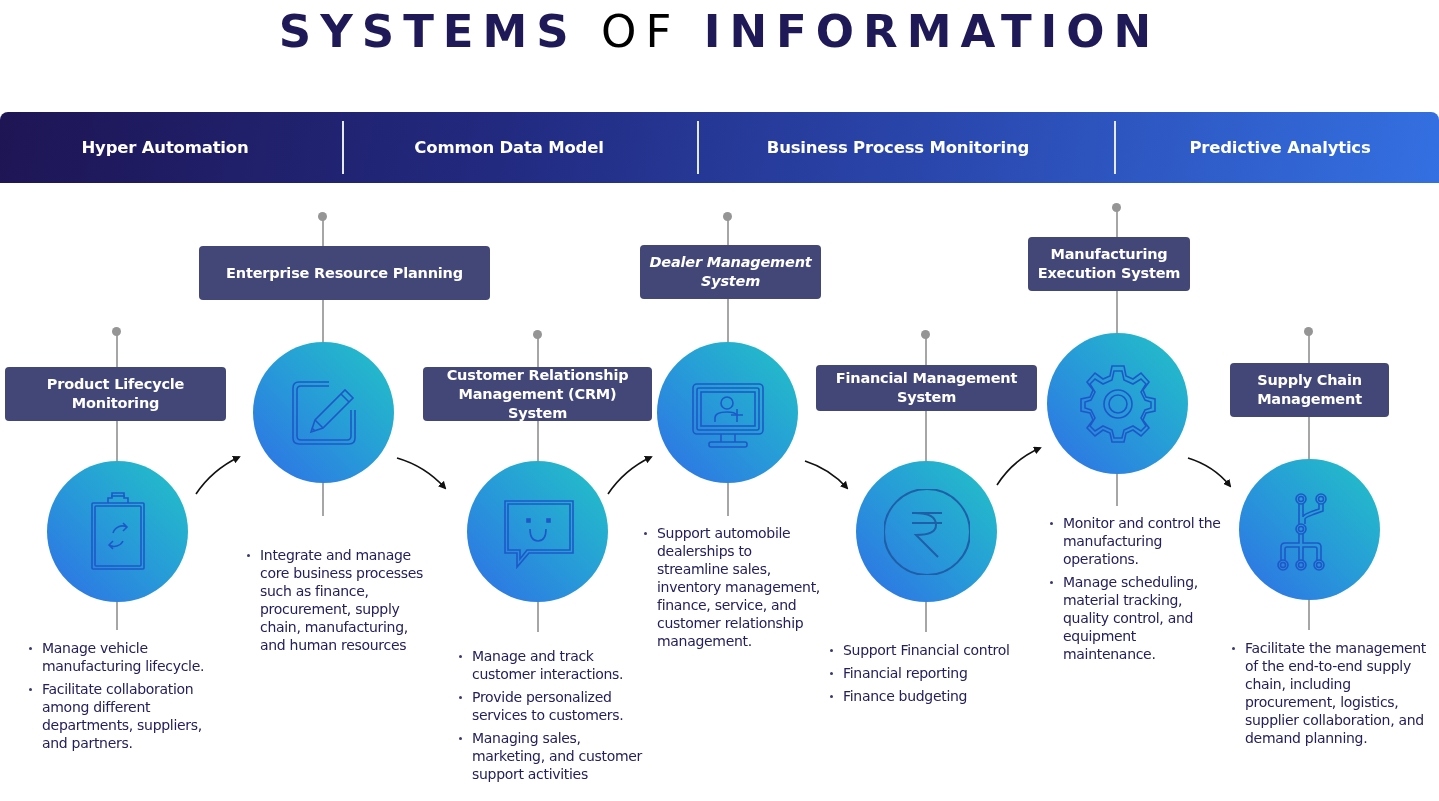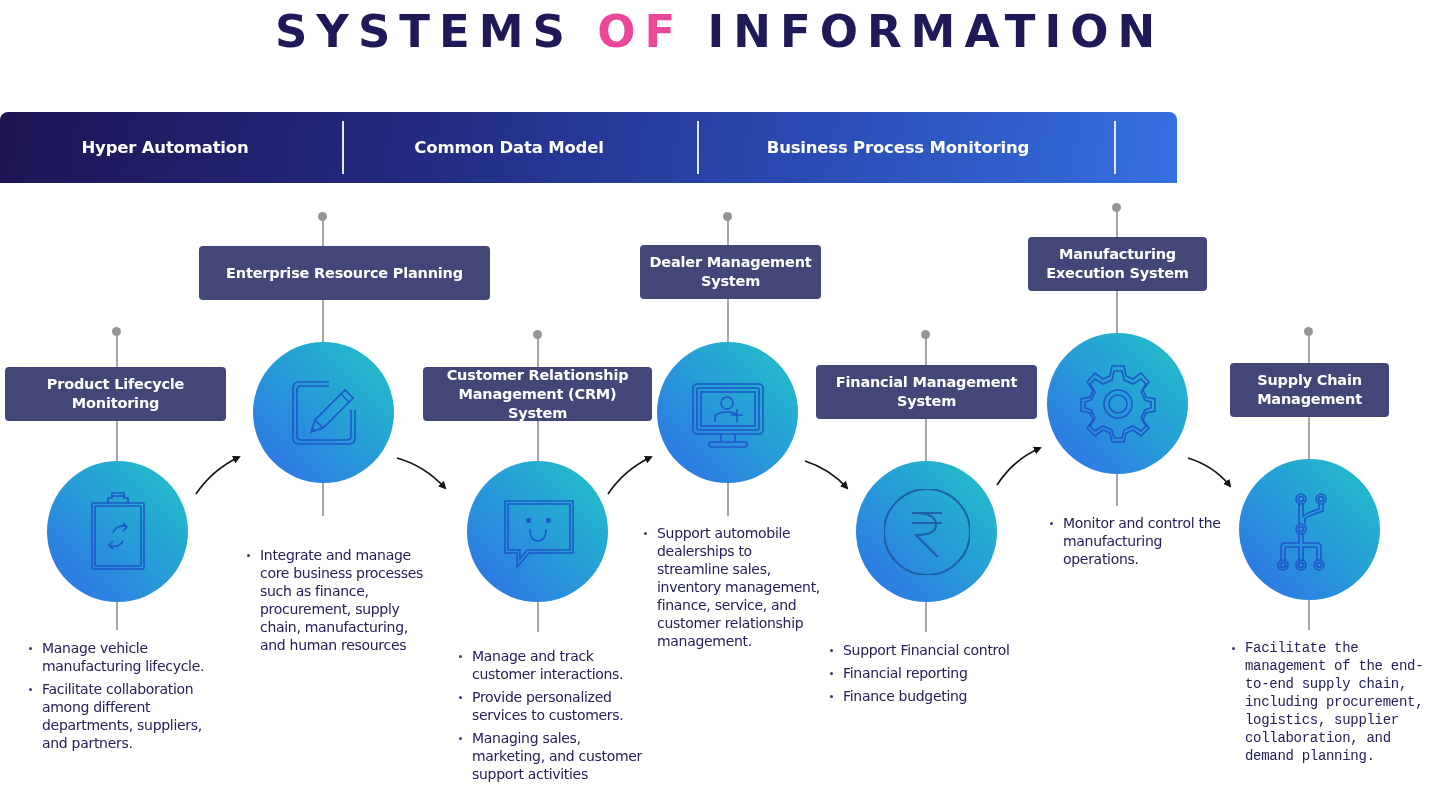--- a/index.html
+++ b/index.html
@@ -5,24 +5,24 @@
   * { box-sizing: border-box; margin: 0; padding: 0; }
   html, body { width: 1439px; height: 801px; background: #ffffff; overflow: hidden; }
   body { position: relative; font-family: "DejaVu Sans", "Liberation Sans", sans-serif; color: #24215a; }
 
   .title {
     position: absolute; left: 0; top: 6px; width: 1439px; text-align: center;
     font-size: 45px; letter-spacing: 9px; color: #1f1a57; line-height: 52px;
     font-family: "DejaVu Sans", sans-serif;
   }
   .title .b { font-weight: bold; }
-  .title .l { font-weight: bold; color: #ec4899; }
+  .title .l { font-weight: normal; color: #000000; }
 
   .band {
-    position: absolute; left: 0; top: 112px; width: 1177px; height: 71px;
+    position: absolute; left: 0; top: 112px; width: 1439px; height: 71px;
     border-radius: 8px 8px 0 0;
     background: linear-gradient(100deg, #1e1554 0%, #222a80 35%, #2a47ad 65%, #3470e2 100%);
     display: flex; align-items: center;
   }
   .band-item {
     position: absolute; top: 0; height: 71px; display: flex; align-items: center; justify-content: center;
     color: #ffffff; font-weight: bold; font-size: 16.5px; font-family: "DejaVu Sans", sans-serif;
     letter-spacing: -0.2px;
   }
   .band-div { position: absolute; top: 9px; width: 2px; height: 53px; background: #e4e7f4; }
@@ -144,69 +144,70 @@
   <ul class="bullets" style="left:458px;top:647px;width:185px;">
     <li>Manage and track customer interactions.</li>
     <li>Provide personalized services to customers.</li>
     <li>Managing sales, marketing, and customer support activities</li>
   </ul>
 </div>
 
 <div>
   <div class="vline" style="left:727px;top:216px;height:300px;"></div>
   <div class="dot" style="left:723px;top:212px;"></div>
-  <div class="label" style="left:640px;top:245px;width:181px;height:54px;">Dealer Management System</div>
+  <div class="label" style="left:640px;top:245px;width:181px;height:54px;font-style:italic;">Dealer Management System</div>
   <div class="circle" style="left:657px;top:342px;">
     <svg viewBox="0 0 86 86" fill="none" stroke="#1e58c8" stroke-width="1.6">
       <rect x="8" y="14" width="70" height="50" rx="4"></rect>
       <rect x="12" y="18" width="62" height="42" rx="2"></rect>
       <rect x="16" y="22" width="54" height="34"></rect>
       <path d="M36,64 L36,72 M50,64 L50,72"></path>
       <rect x="24" y="72" width="38" height="5" rx="2"></rect>
       <circle cx="42" cy="33" r="6"></circle>
       <path d="M30,52 L30,48 Q30,42 42,42 Q50,42 52,45"></path>
       <path d="M52,39 L52,52 M46,45 L58,45"></path>
     </svg>
   </div>
   <ul class="bullets" style="left:643px;top:524px;width:180px;">
     <li>Support automobile dealerships to streamline sales, inventory management, finance, service, and customer relationship management.</li>
   </ul>
 </div>
 
 <div>
   <div class="vline" style="left:925px;top:334px;height:298px;"></div>
   <div class="dot" style="left:921px;top:330px;"></div>
-  <div class="label" style="left:816px;top:365px;width:221px;height:54px;">Financial Management System</div>
+  <div class="label" style="left:816px;top:365px;width:221px;height:46px;">Financial Management System</div>
   <div class="circle" style="left:856px;top:461px;">
     <svg viewBox="0 0 86 86" fill="none" stroke="#1f5fa8" stroke-width="2">
       <circle cx="43" cy="43" r="43" stroke-width="2"></circle>
       <path d="M28,24 L58,24 M28,34 L58,34 M31,24 Q52,24 52,36 Q52,46 32,46 L54,68"></path>
     </svg>
   </div>
   <ul class="bullets" style="left:829px;top:641px;width:205px;">
     <li>Support Financial control</li>
     <li>Financial reporting</li>
     <li>Finance budgeting</li>
   </ul>
 </div>
 
 <div>
   <div class="vline" style="left:1116px;top:208px;height:298px;"></div>
   <div class="dot" style="left:1112px;top:203px;"></div>
-  <div class="label" style="left:1028px;top:237px;width:179px;height:54px;">Manufacturing Execution System</div>
+  <div class="label" style="left:1028px;top:237px;width:162px;height:54px;">Manufacturing Execution System</div>
   <div class="circle" style="left:1047px;top:333px;">
     <svg viewBox="0 0 86 86" fill="none" stroke="#1e58c8" stroke-width="1.6">
       <path d="M37,10 L49,10 L51,20 L58,23 L66,17 L74,26 L68,34 L71,41 L80,43 L80,55 L71,57 L68,64 L74,72 L66,80 L58,74 L51,77 L49,86 L37,86 L35,77 L28,74 L20,80 L12,72 L18,64 L15,57 L6,55 L6,43 L15,41 L18,34 L12,26 L20,17 L28,23 L35,20 Z" transform="translate(0,-5) scale(1,1)"></path>
       <path d="M39,15 L47,15 L49,24 L58,28 L66,23 L71,28 L66,36 L70,44 L76,46 L76,52 L70,54 L66,62 L71,70 L66,75 L58,70 L49,74 L47,82 L39,82 L37,74 L28,70 L20,75 L15,70 L20,62 L16,54 L10,52 L10,46 L16,44 L20,36 L15,28 L20,23 L28,28 L37,24 Z" transform="translate(0,-5)"></path>
       <circle cx="43" cy="43" r="14"></circle>
       <circle cx="43" cy="43" r="9"></circle>
     </svg>
   </div>
   <ul class="bullets" style="left:1049px;top:514px;width:180px;">
     <li>Monitor and control the manufacturing operations.</li>
+    <li>Manage scheduling, material tracking, quality control, and equipment maintenance.</li>
   </ul>
 </div>
 
 <div>
   <div class="vline" style="left:1308px;top:332px;height:298px;"></div>
   <div class="dot" style="left:1304px;top:327px;"></div>
   <div class="label" style="left:1230px;top:363px;width:159px;height:54px;">Supply Chain Management</div>
   <div class="circle" style="left:1239px;top:459px;">
     <svg viewBox="0 0 86 86" fill="none" stroke="#1e58c8" stroke-width="1.6">
       <circle cx="34" cy="12" r="5"></circle>
@@ -219,16 +220,16 @@
         <circle cx="16" cy="78" r="2.5"></circle>
       <circle cx="34" cy="78" r="5"></circle>
         <circle cx="34" cy="78" r="2.5"></circle>
       <circle cx="52" cy="78" r="5"></circle>
         <circle cx="52" cy="78" r="2.5"></circle>
       <path d="M32,17 L32,37 M36,17 L36,30 Q36,27 52,22 L52,17 M56,17 L56,24 Q38,30 38,32 L38,37"></path>
       <path d="M32,47 L32,56 L18,56 Q14,56 14,60 L14,73 M36,47 L36,56 L50,56 Q54,56 54,60 L54,73"></path>
       <path d="M18,73 L18,62 Q18,60 20,60 L32,60 L32,73 M36,73 L36,60 L48,60 Q50,60 50,62 L50,73"></path>
     </svg>
   </div>
-  <ul class="bullets" style="left:1231px;top:639px;width:208px;font-family:Liberation Mono, monospace;">
+  <ul class="bullets" style="left:1231px;top:639px;width:208px;">
     <li>Facilitate the management of the end-to-end supply chain, including procurement, logistics, supplier collaboration, and demand planning.</li>
   </ul>
 </div>
 
 </body></html>

